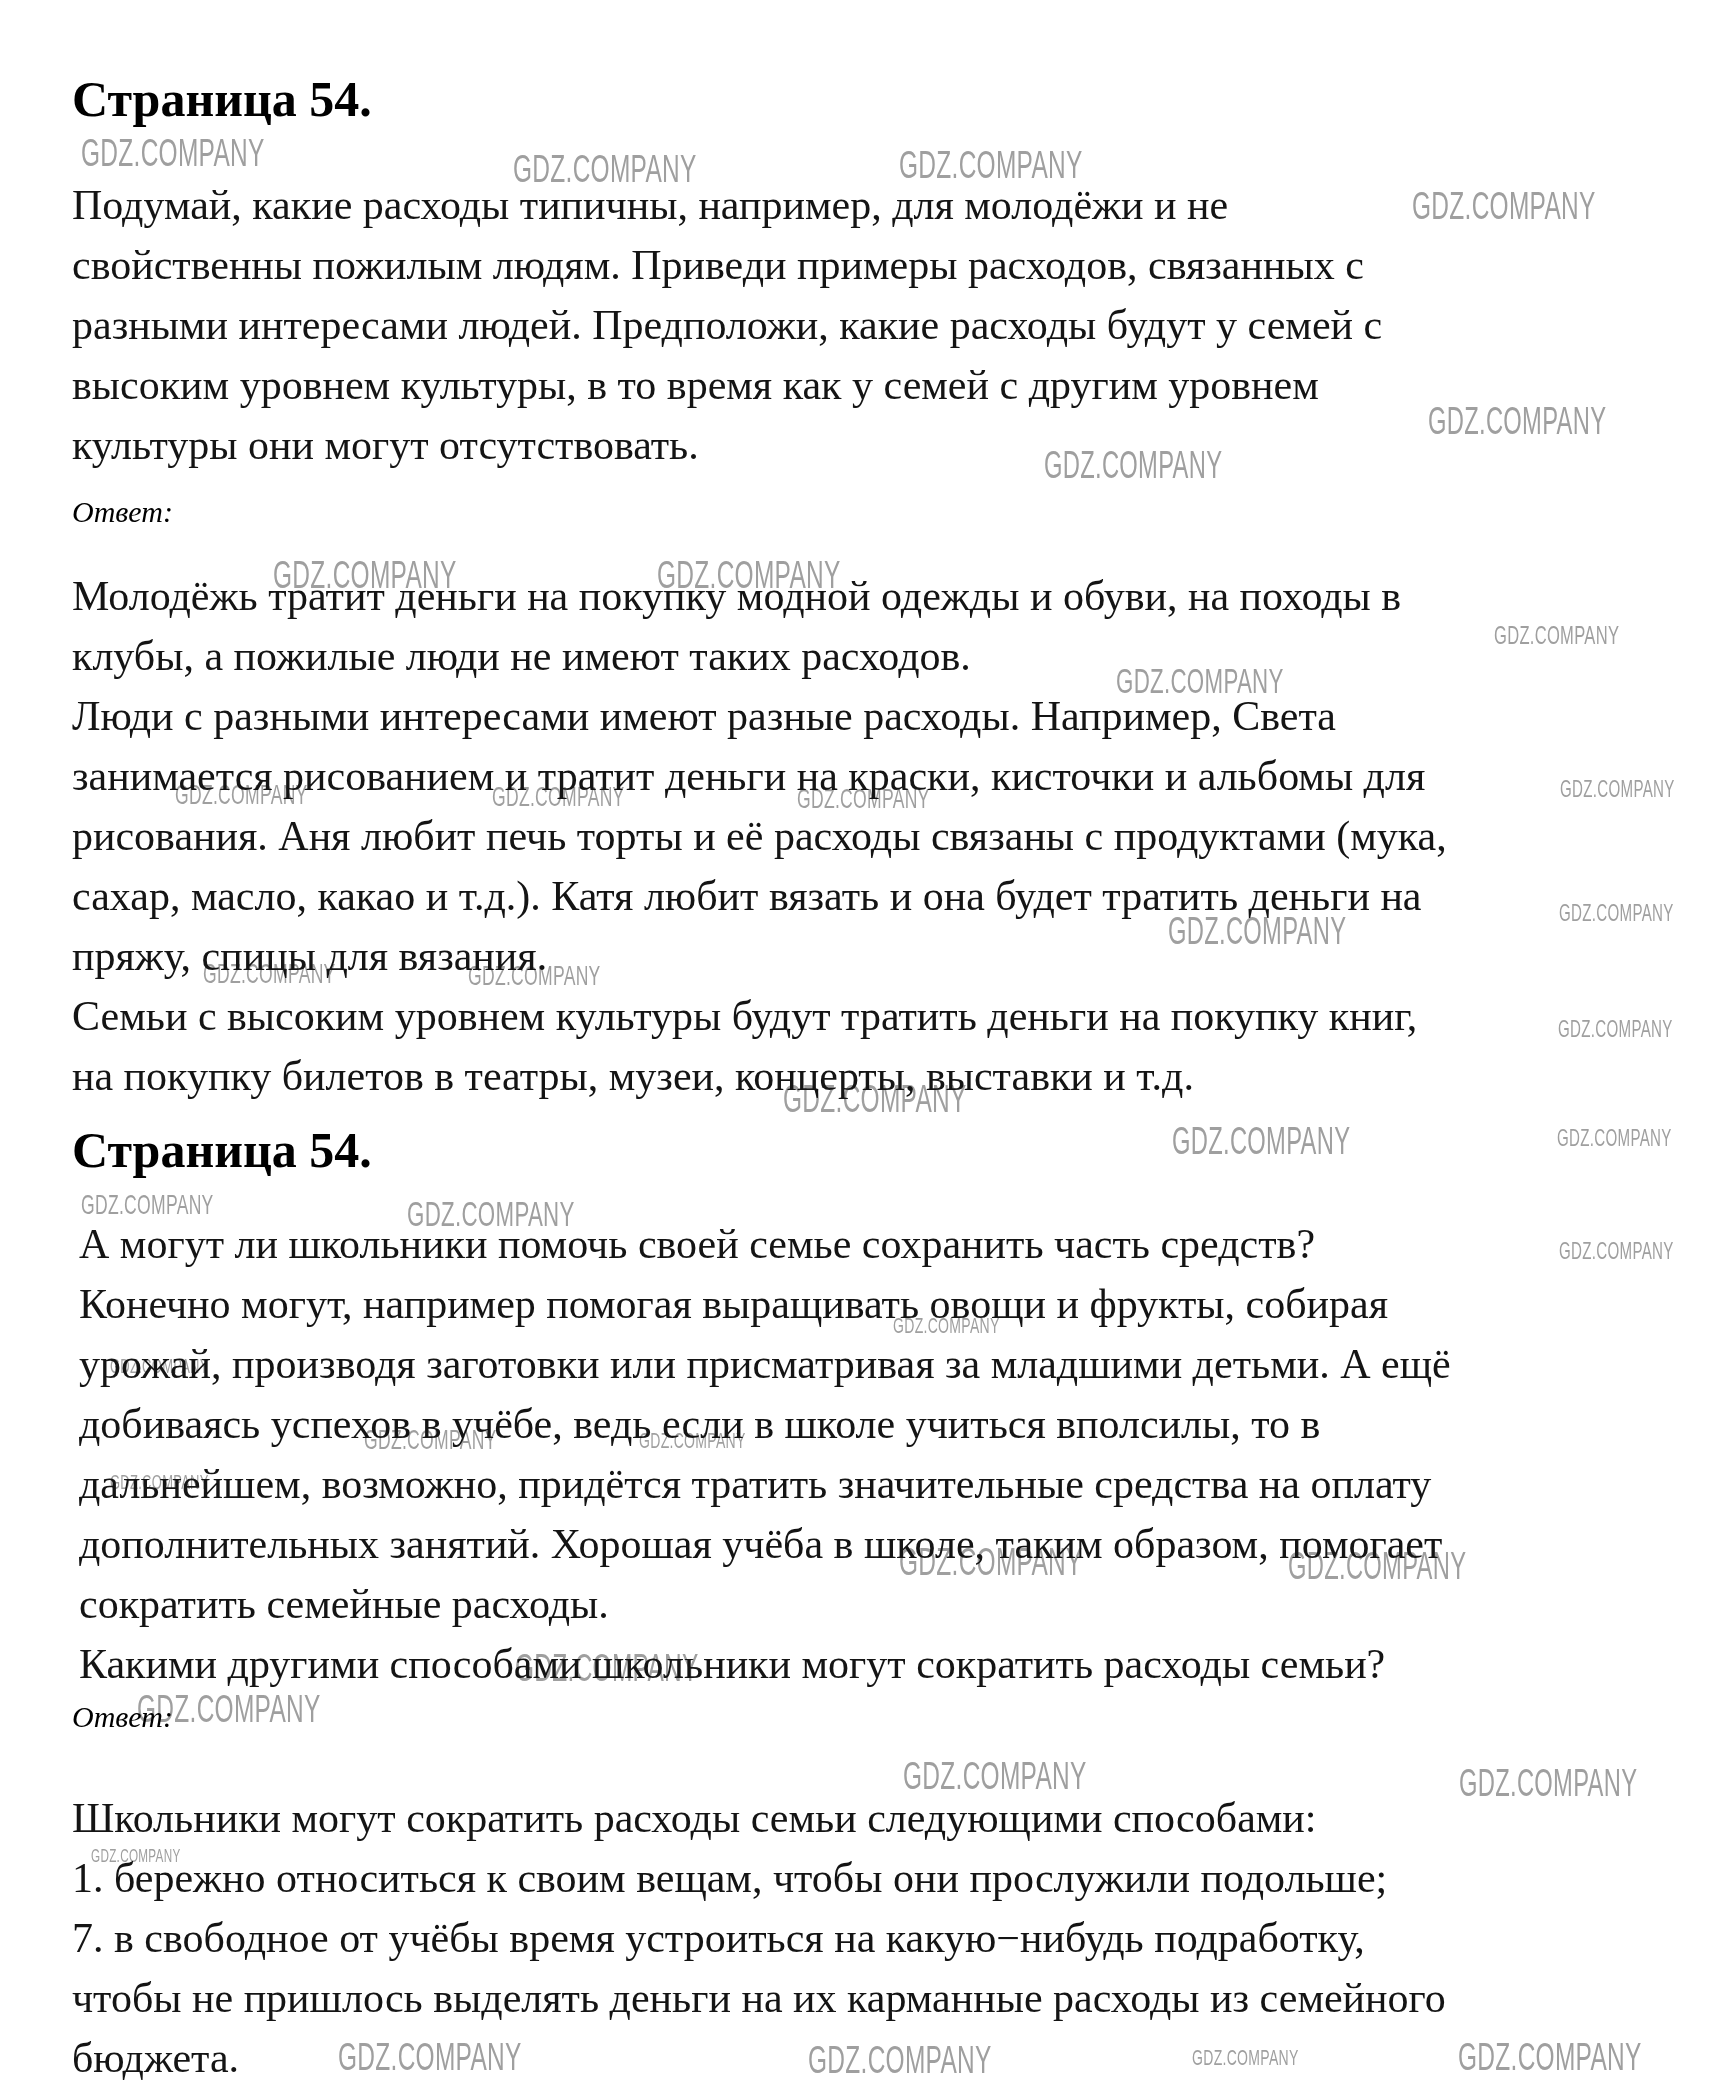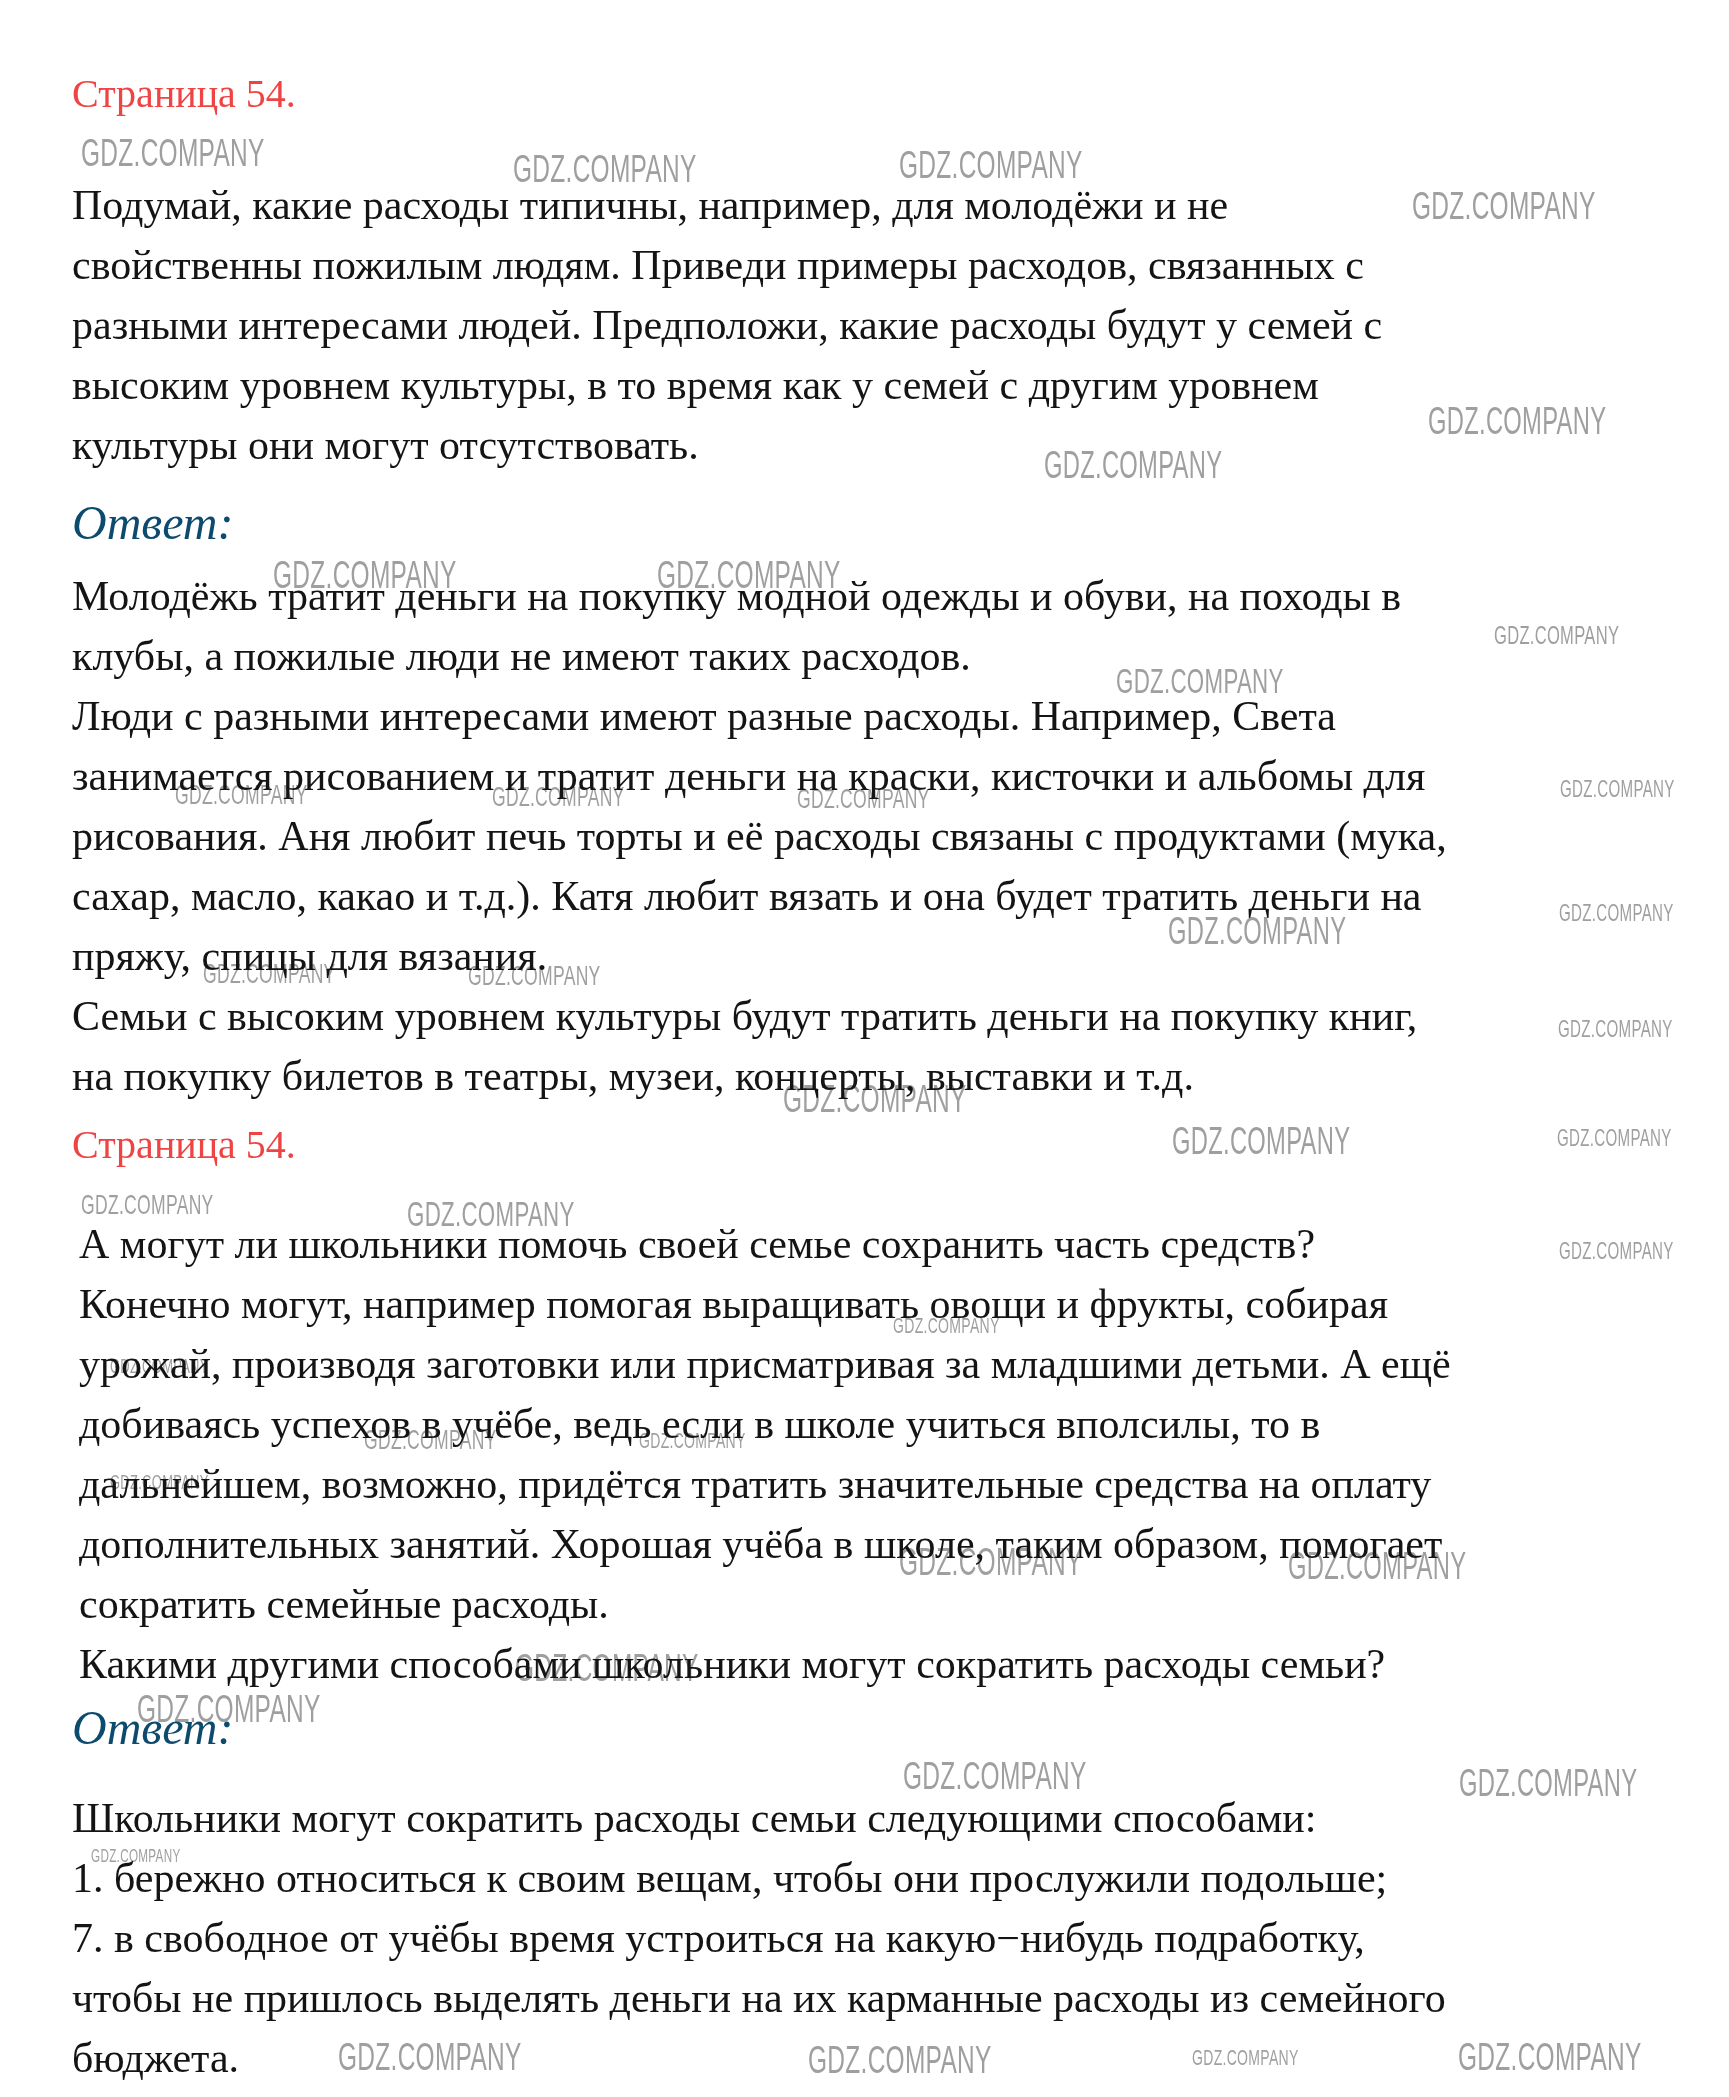--- a/index.html
+++ b/index.html
@@ -11,35 +11,35 @@
     position: relative;
     width: 1730px;
     height: 2097px;
     background: #ffffff;
     overflow: hidden;
     font-family: "Liberation Serif", serif;
     color: #111111;
   }
   .abs { position: absolute; }
   .heading {
-    font-size: 40px;
-    font-weight: normal;
-    color: #ef4444;
+    font-size: 50px;
+    font-weight: bold;
+    color: #000000;
     white-space: pre;
   }
   .para {
     font-size: 42px;
     line-height: 60px;
     white-space: pre-line;
     color: #141414;
   }
   .answer-label {
-    font-size: 48px;
+    font-size: 30px;
     font-style: italic;
-    color: #0c4a6e;
+    color: #000000;
     white-space: pre;
   }
   .wm-layer {
     position: absolute;
     left: 0; top: 0;
     width: 100%; height: 100%;
     pointer-events: none;
   }
   .wm {
     position: absolute;

